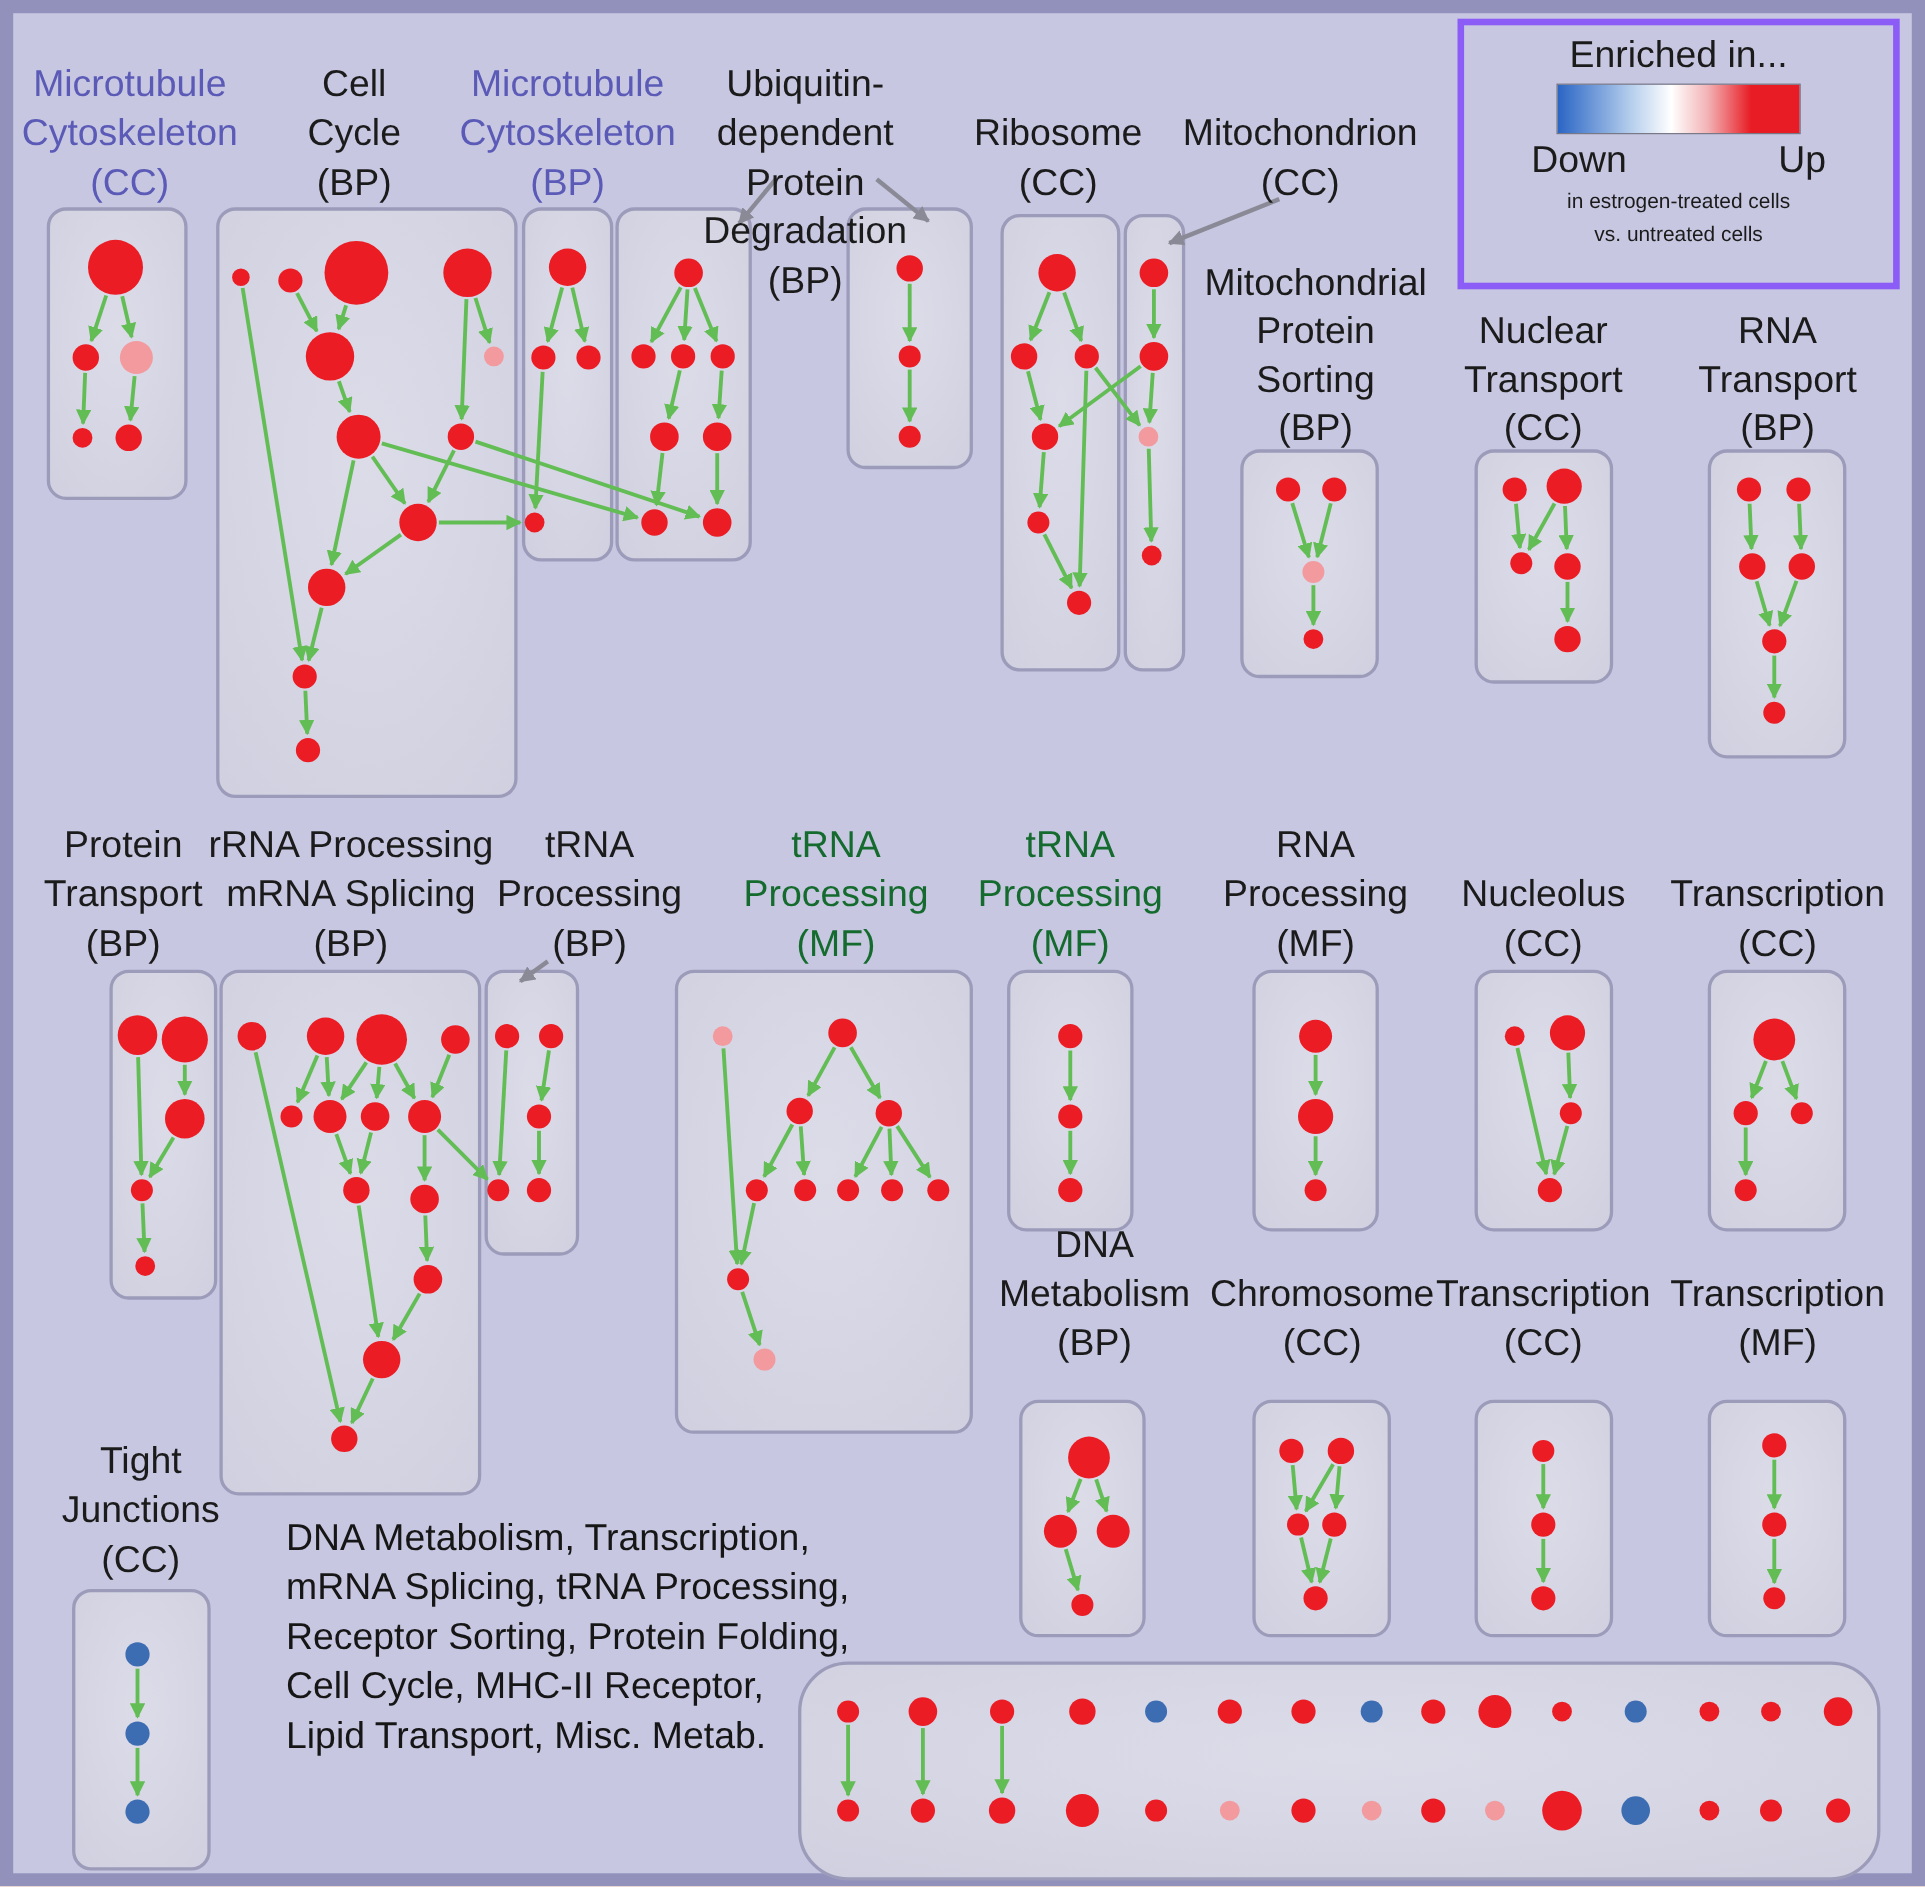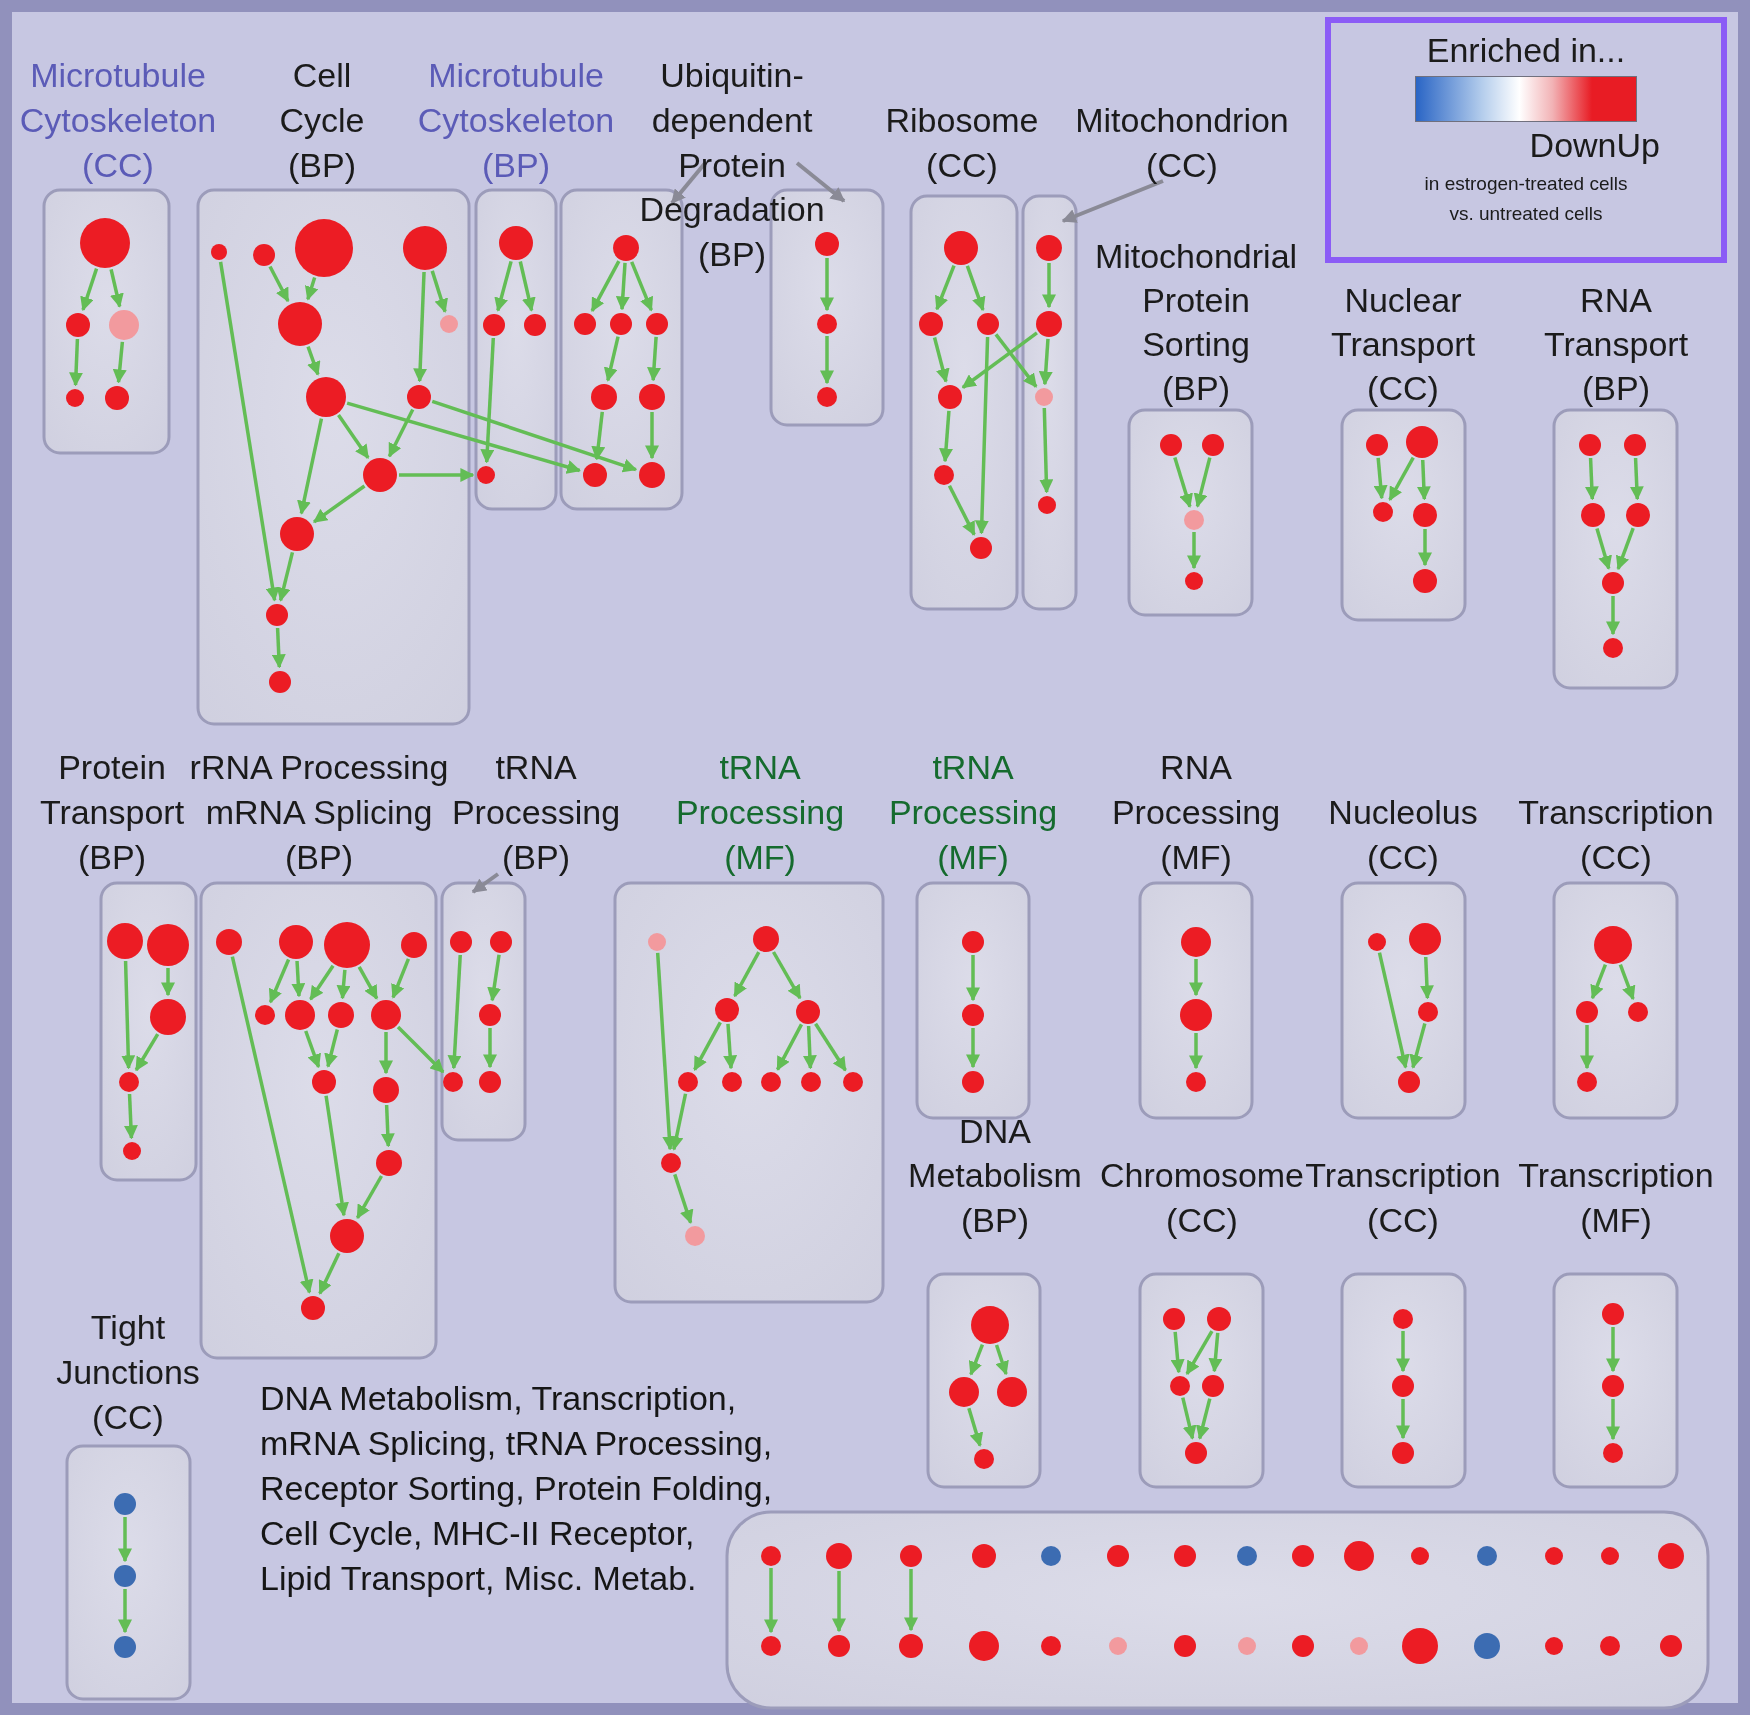--- a/index.html
+++ b/index.html
@@ -17,21 +17,21 @@
     box-sizing:border-box;border:6px solid #8b5cf6;
     text-align:center;color:#1b1b1b;
   }
   .legend-title{font-size:34px;margin-top:8px;}
   .legend-bar{
     width:222px;height:46px;margin:6px auto 0 auto;
     border:1px solid #70707e;box-sizing:border-box;
   }
   .legend-ends{
     width:268px;margin:4px auto 0 auto;display:flex;
-    justify-content:flex-end;font-size:34px;
+    justify-content:space-between;font-size:34px;
   }
   .legend-line{font-size:19px;margin-top:8px;}
   .desc{
     position:absolute;left:260px;top:1376px;
     font-size:34px;line-height:45px;color:#161616;
   }
 </style>
 </head>
 <body>
 

